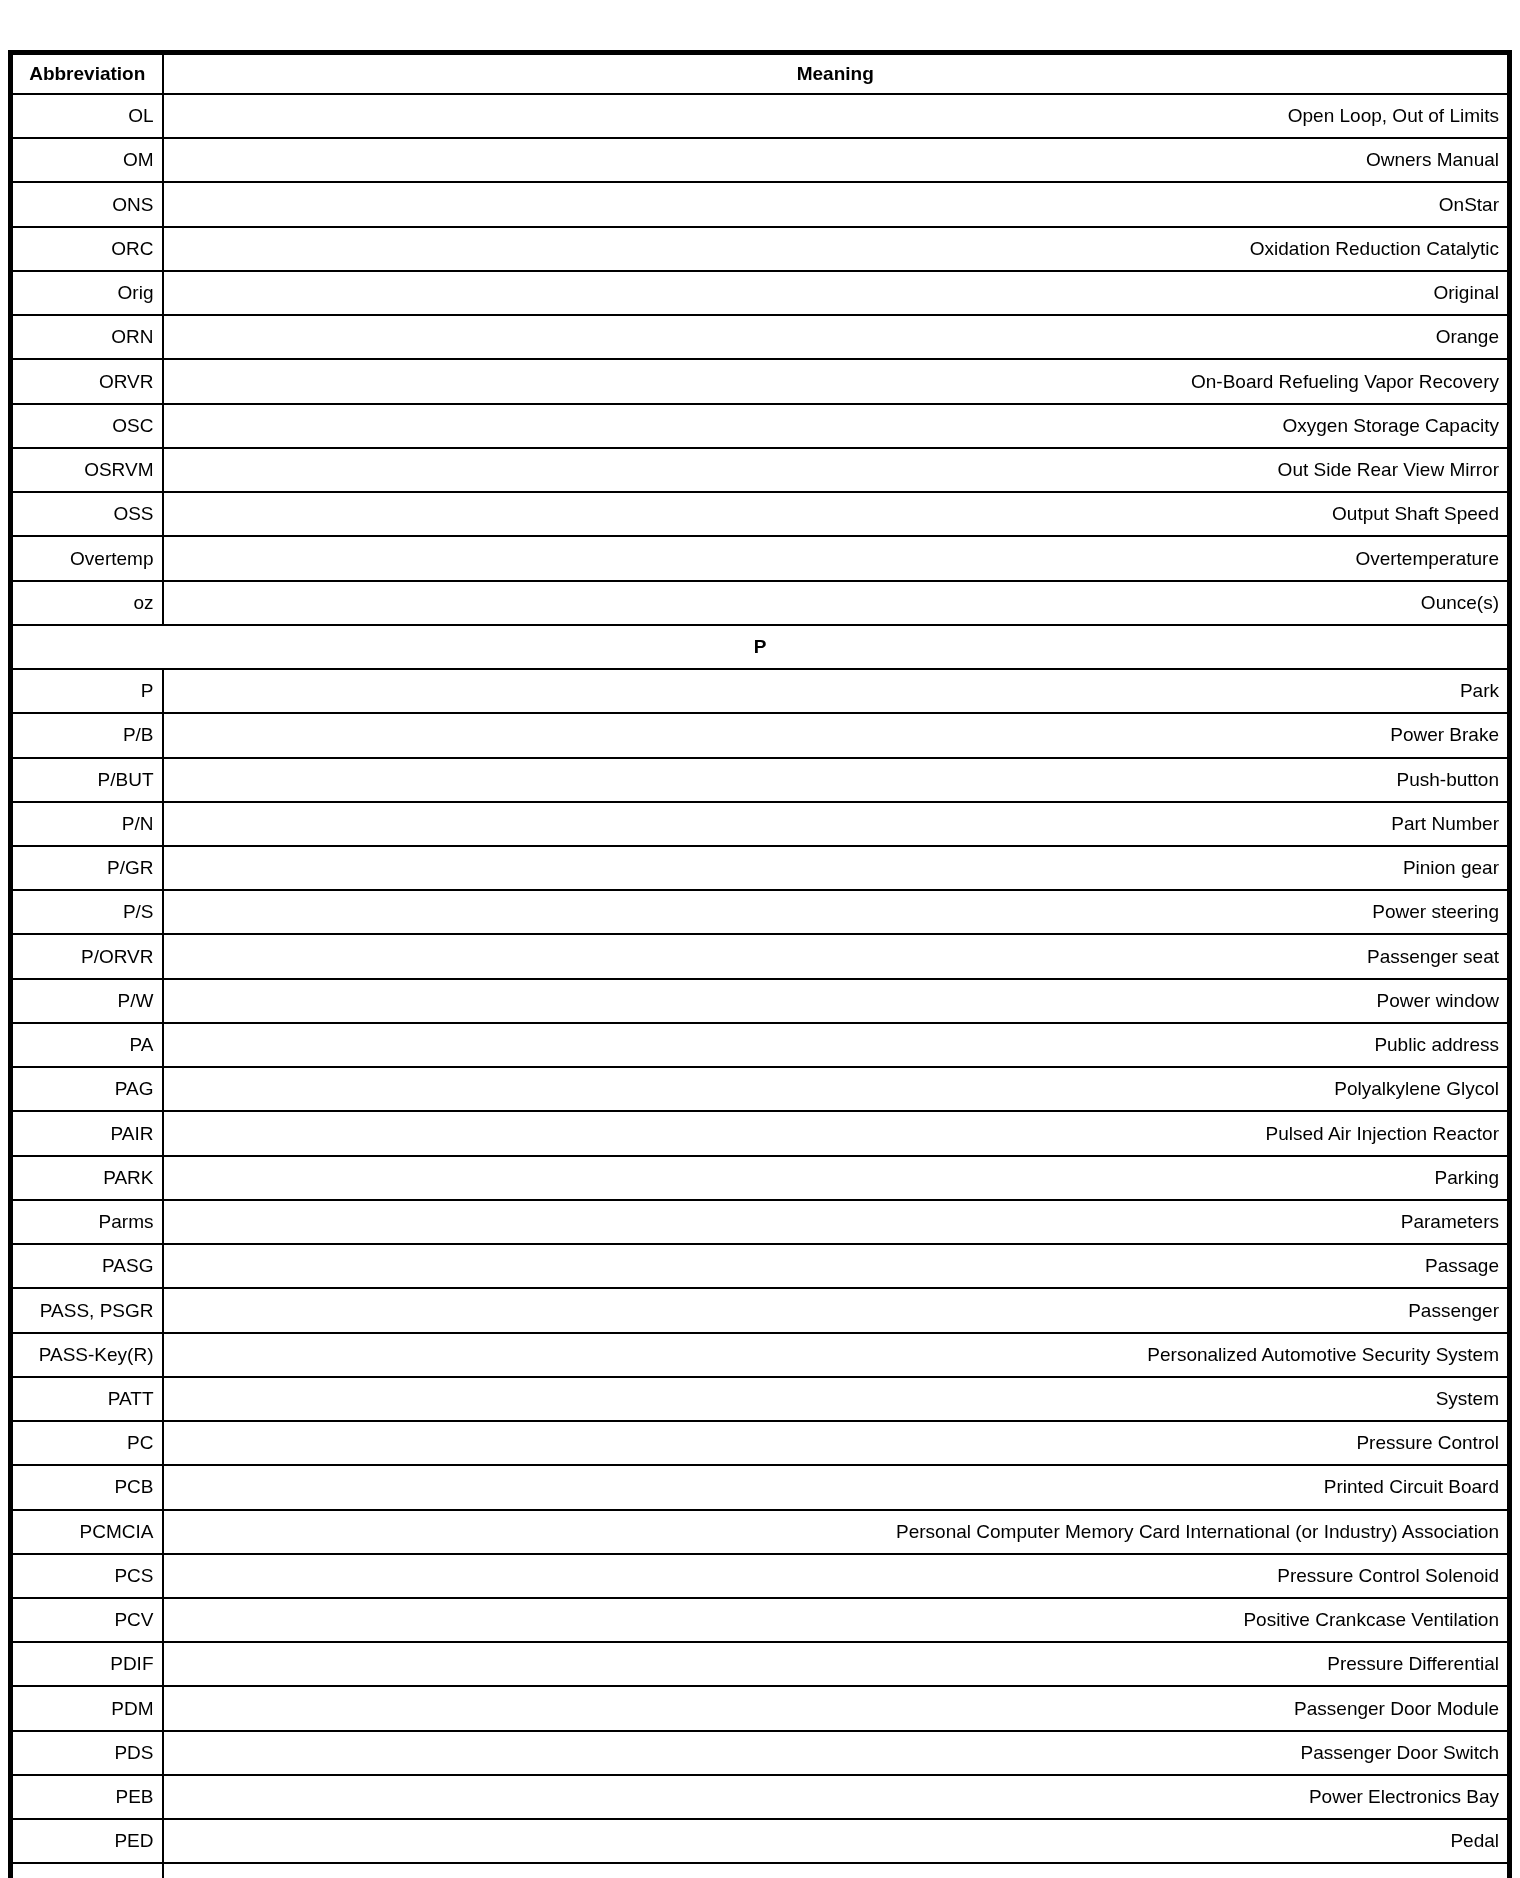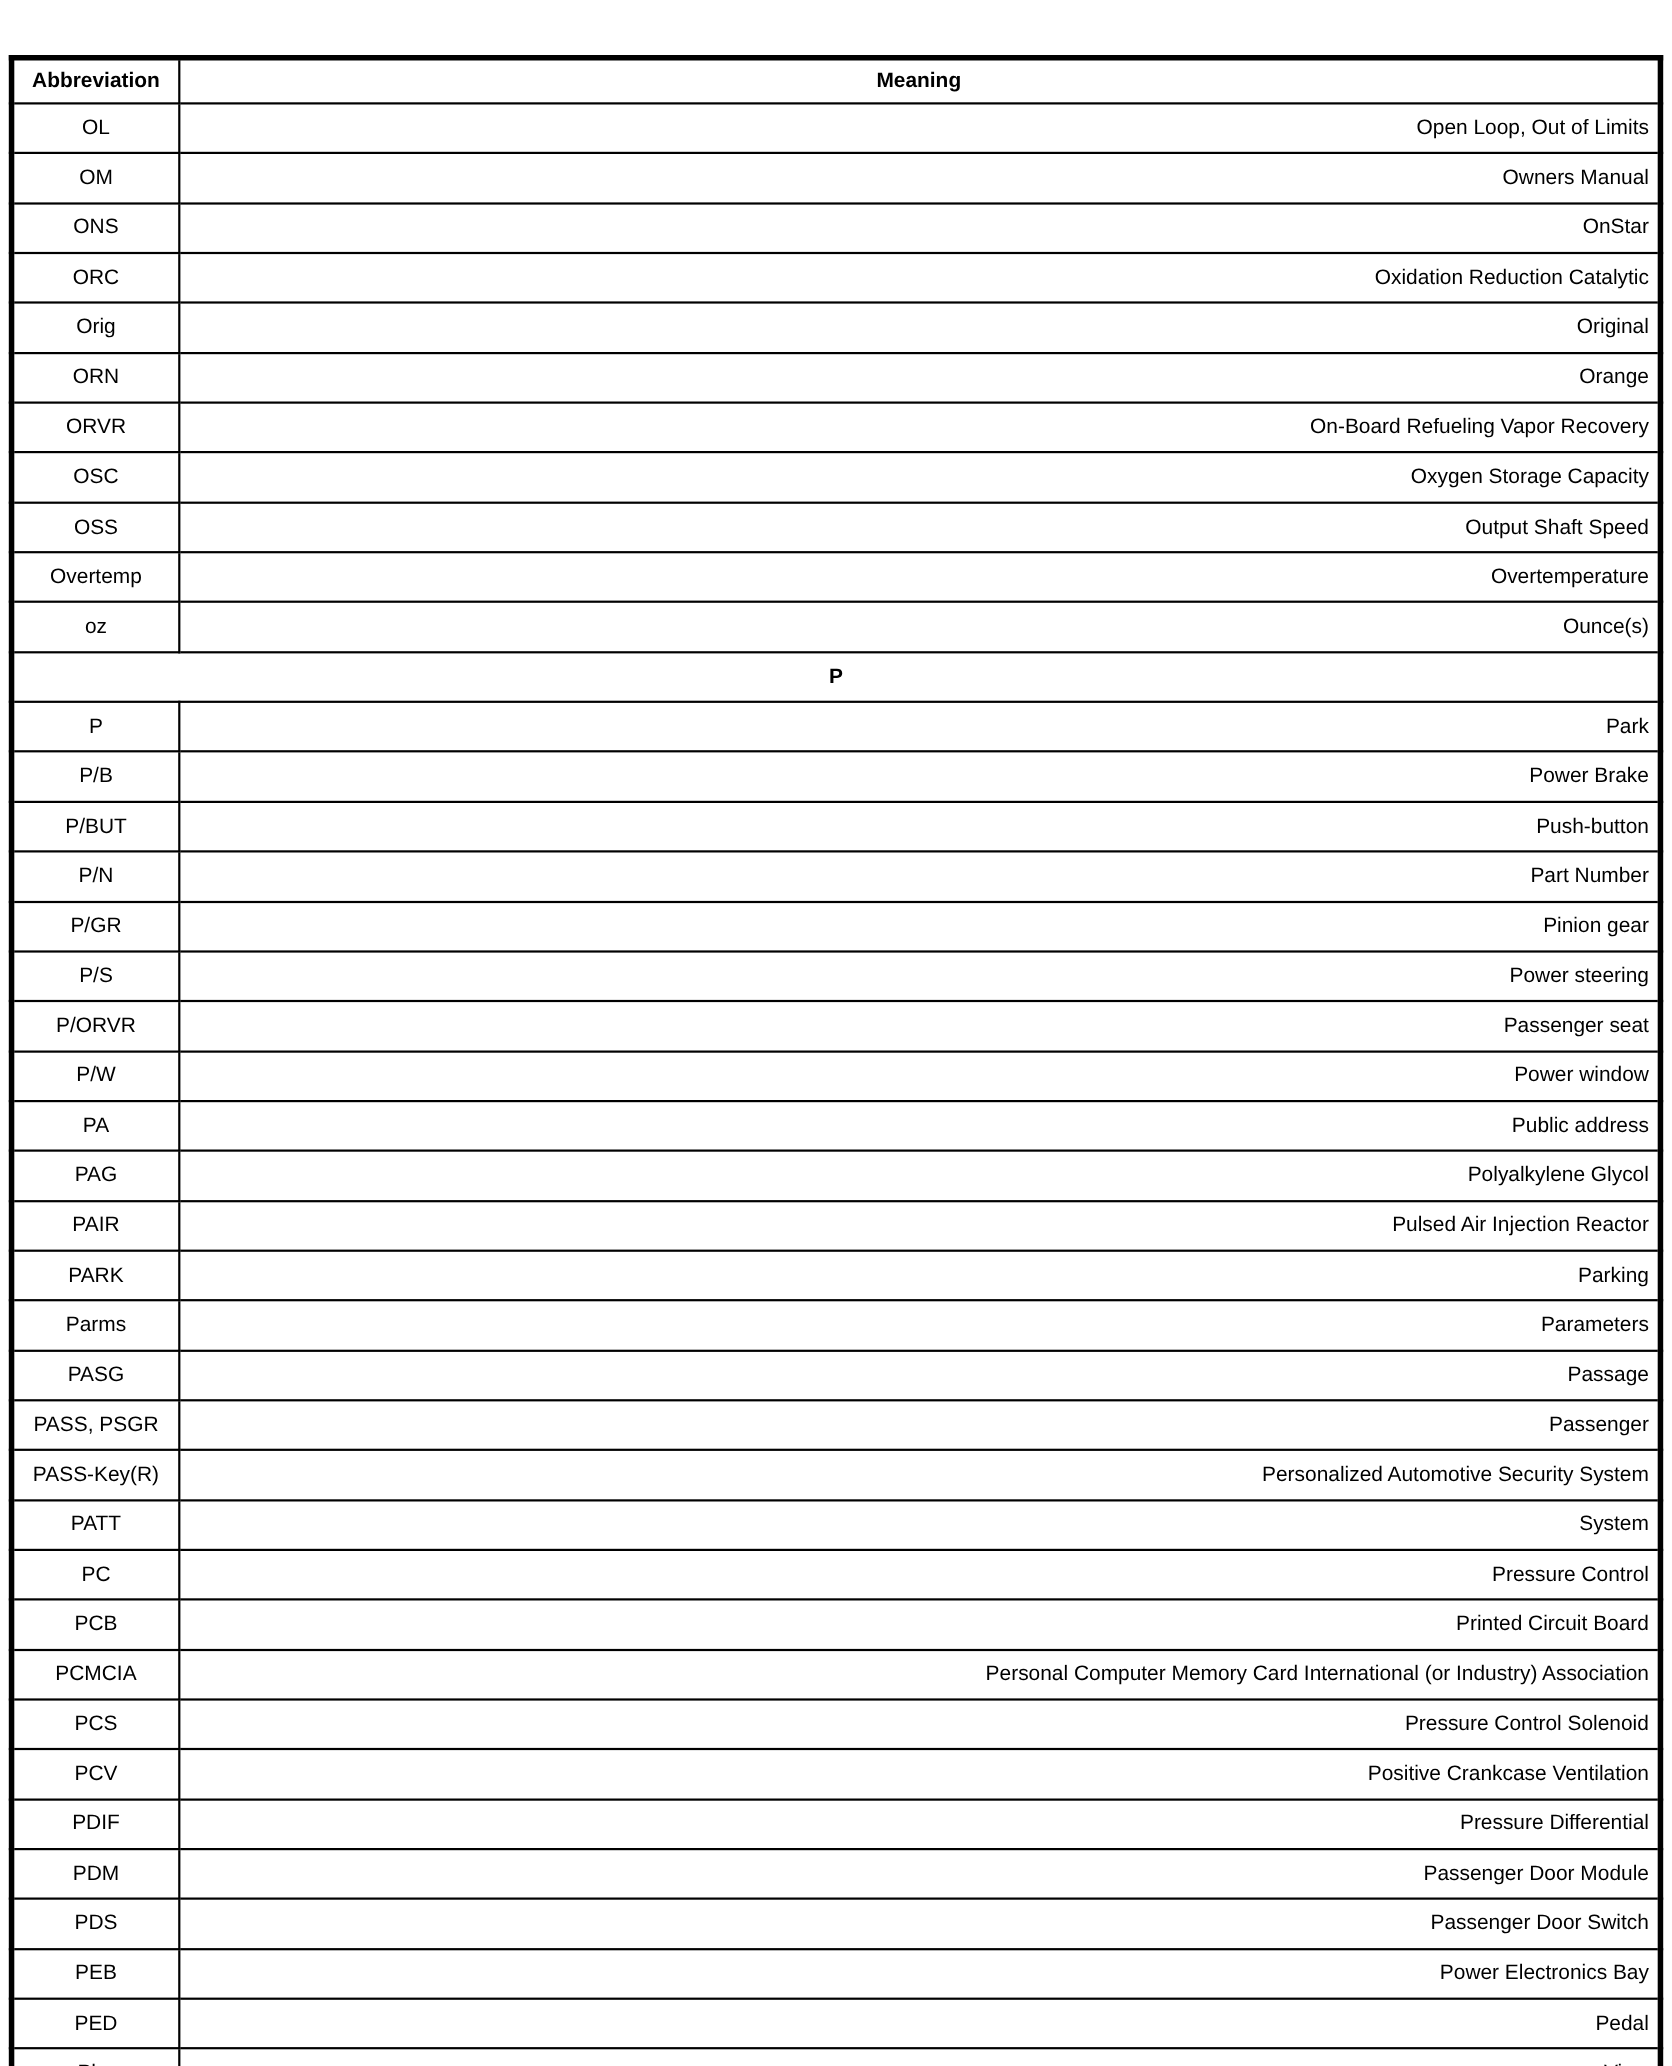--- a/index.html
+++ b/index.html
@@ -39,21 +39,21 @@
   table.abbrev-table th {
     font-weight: bold;
     text-align: center;
     height: 30px;
   }
   table.abbrev-table td {
     height: 32px;
   }
   col.abbr-col { width: 152px; }
   td.abbr-cell {
-    text-align: center;
+    text-align: right;
   }
   td.meaning-cell {
     text-align: right;
     padding-left: 10px;
   }
   tr.section-row td {
     text-align: center;
     font-weight: bold;
   }
 </style>
@@ -99,20 +99,24 @@
         </tr>
         <tr>
           <td class="abbr-cell">ORVR</td>
           <td class="meaning-cell">On-Board Refueling Vapor Recovery</td>
         </tr>
         <tr>
           <td class="abbr-cell">OSC</td>
           <td class="meaning-cell">Oxygen Storage Capacity</td>
         </tr>
         <tr>
+          <td class="abbr-cell">OSRVM</td>
+          <td class="meaning-cell">Out Side Rear View Mirror</td>
+        </tr>
+        <tr>
           <td class="abbr-cell">OSS</td>
           <td class="meaning-cell">Output Shaft Speed</td>
         </tr>
         <tr>
           <td class="abbr-cell">Overtemp</td>
           <td class="meaning-cell">Overtemperature</td>
         </tr>
         <tr>
           <td class="abbr-cell">oz</td>
           <td class="meaning-cell">Ounce(s)</td>

